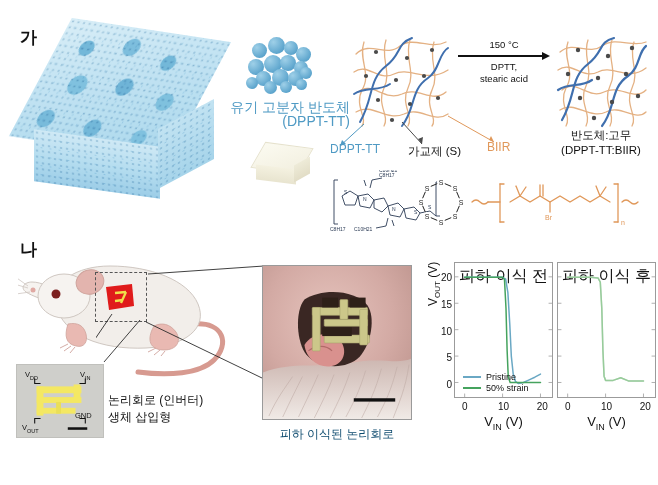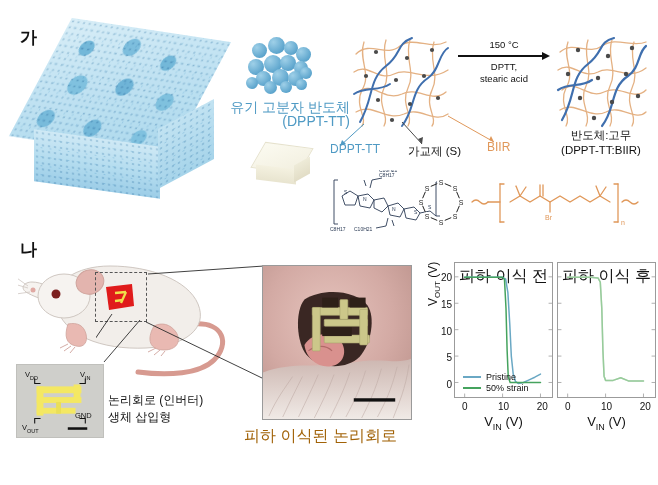--- a/index.html
+++ b/index.html
@@ -154,21 +154,21 @@
   }
 
   .photo {
     position: absolute; left: 262px; top: 265px; width: 150px; height: 155px;
     border: 1px solid #9a9a9a;
     overflow: hidden;
     background: #d7b8b4;
   }
   #cap-photo {
     position: absolute; left: 244px; top: 426px; width: 186px;
-    text-align: left; font-size: 16px; color: #a16207;
+    text-align: center; font-size: 12px; color: #0c4a6e;
   }
 
   
   .charts { position: absolute; left: 432px; top: 262px; width: 224px; height: 200px; }
   .chart-ylabel {
     position: absolute; left: -6px; top: 44px;
     transform: rotate(-90deg); transform-origin: left top;
     font-size: 12px; color: #111; white-space: nowrap;
   }
   .chart-ylabel sub { font-size: 8px; }

